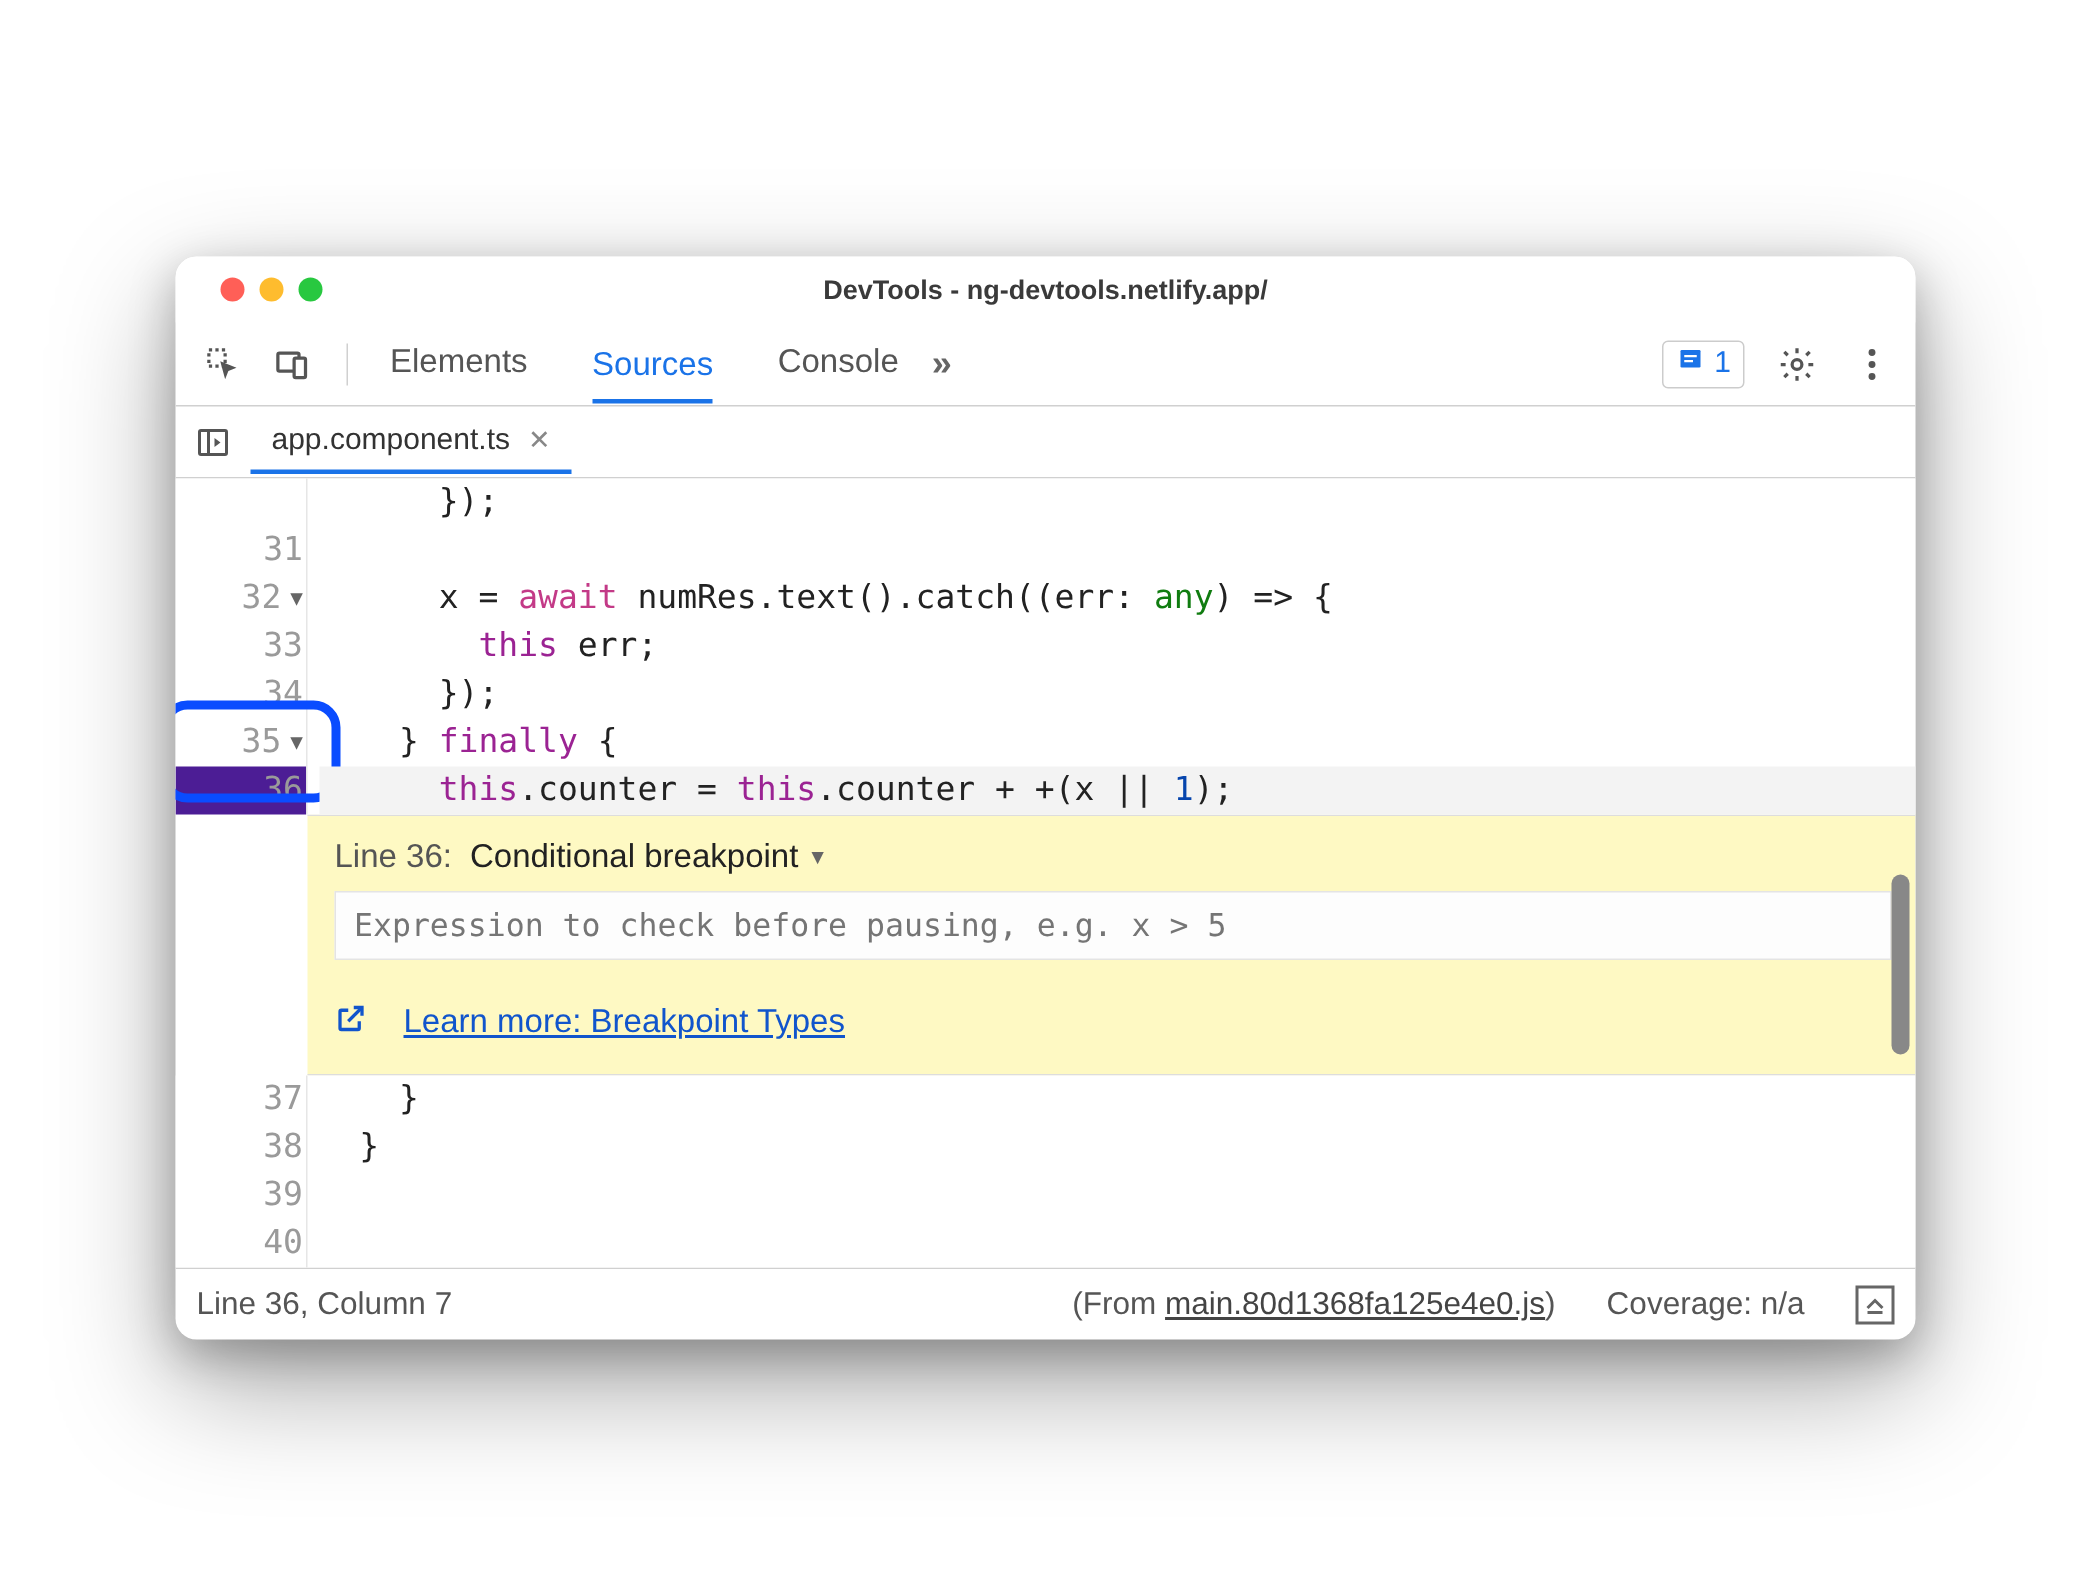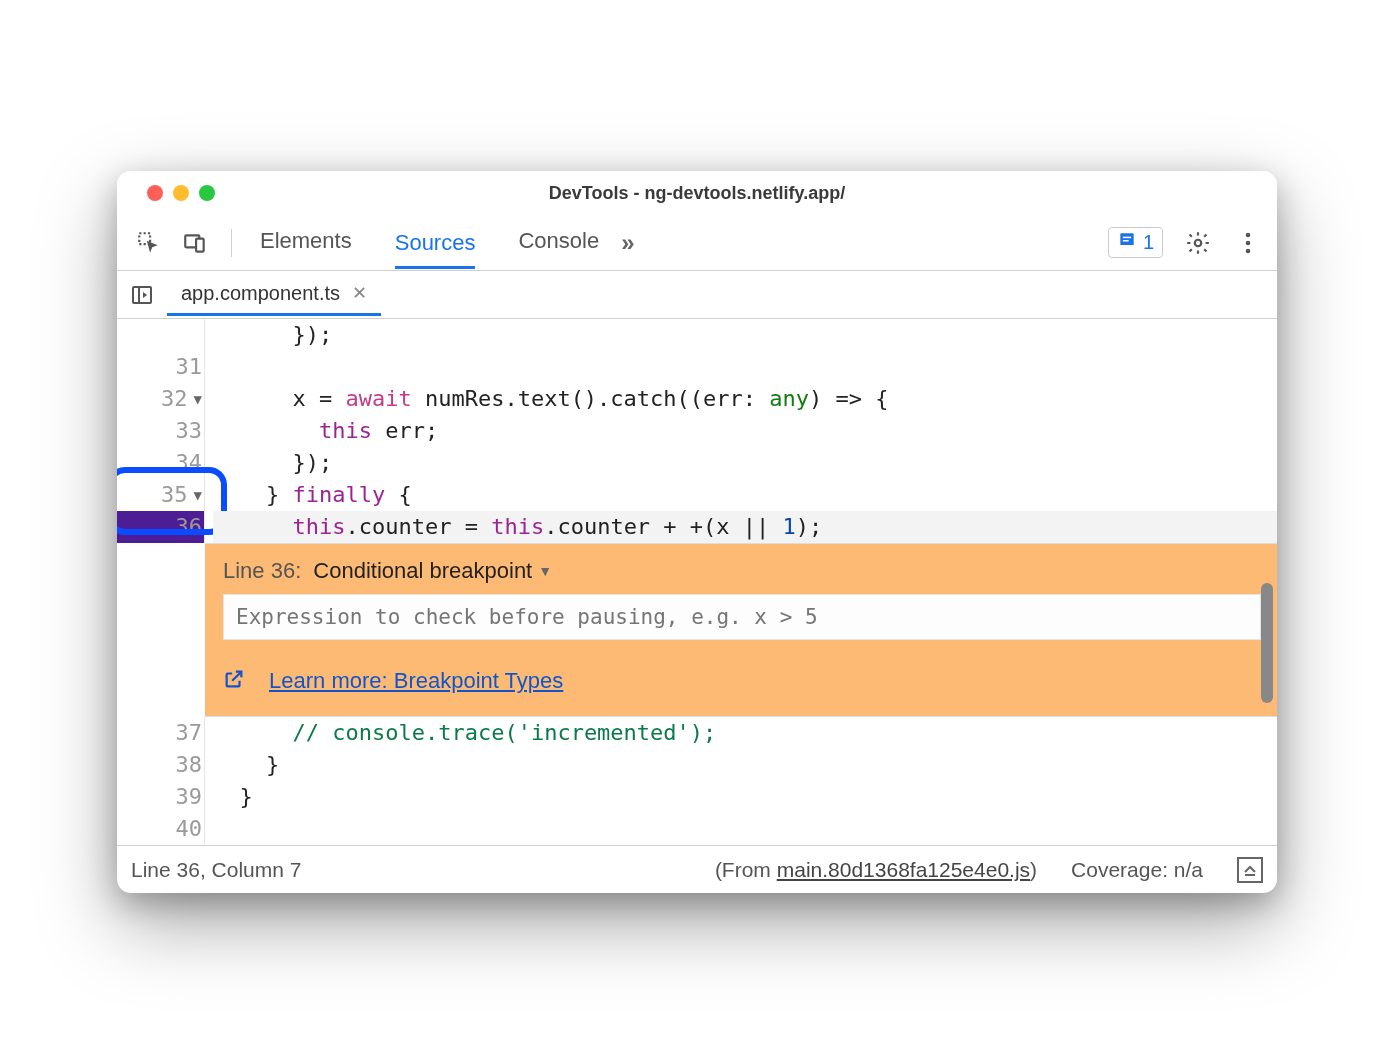--- a/index.html
+++ b/index.html
@@ -161,21 +161,21 @@
   position: absolute;
   border: 6px solid #0a4cff;
   border-radius: 18px;
   width: 120px; height: 68px;
   left: -10px;
   top: 148px;
   pointer-events: none;
 }
 .breakpoint-editor {
   margin-left: 88px;
-  background: #fdba74;
+  background: #fef9c3;
   border-top: 1px solid #ddd;
   border-bottom: 1px solid #ddd;
   padding: 14px 16px 20px 18px;
 }
 .be-header {
   display: flex; align-items: center; gap: 12px;
   font-size: 22px; color: #444;
   margin-bottom: 10px;
 }
 .be-header .label { color: #555; }
@@ -350,21 +350,20 @@
   </div>
 
   <div class="editor">
     <div class="gutter" id="gutter-after">
         <div class="gline">37</div>
         <div class="gline">38</div>
         <div class="gline">39</div>
         <div class="gline">40</div>
       </div>
     <div class="code" id="code-after">
-        <div class="cline">      <span class="cmt">// console.trace('incremented');</span></div>
         <div class="cline">    }</div>
         <div class="cline">  }</div>
         <div class="cline"></div>
       </div>
   </div>
 
   <div class="statusbar">
     <span>Line 36, Column 7</span>
     <div class="spacer"></div>
     <span>

